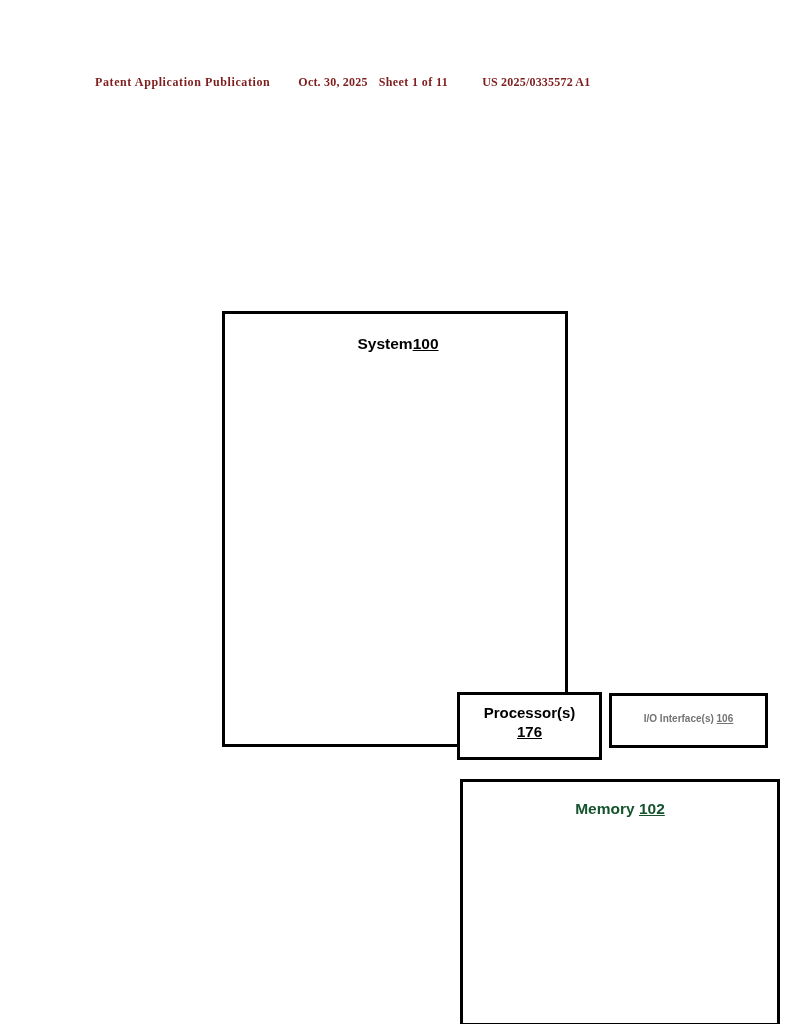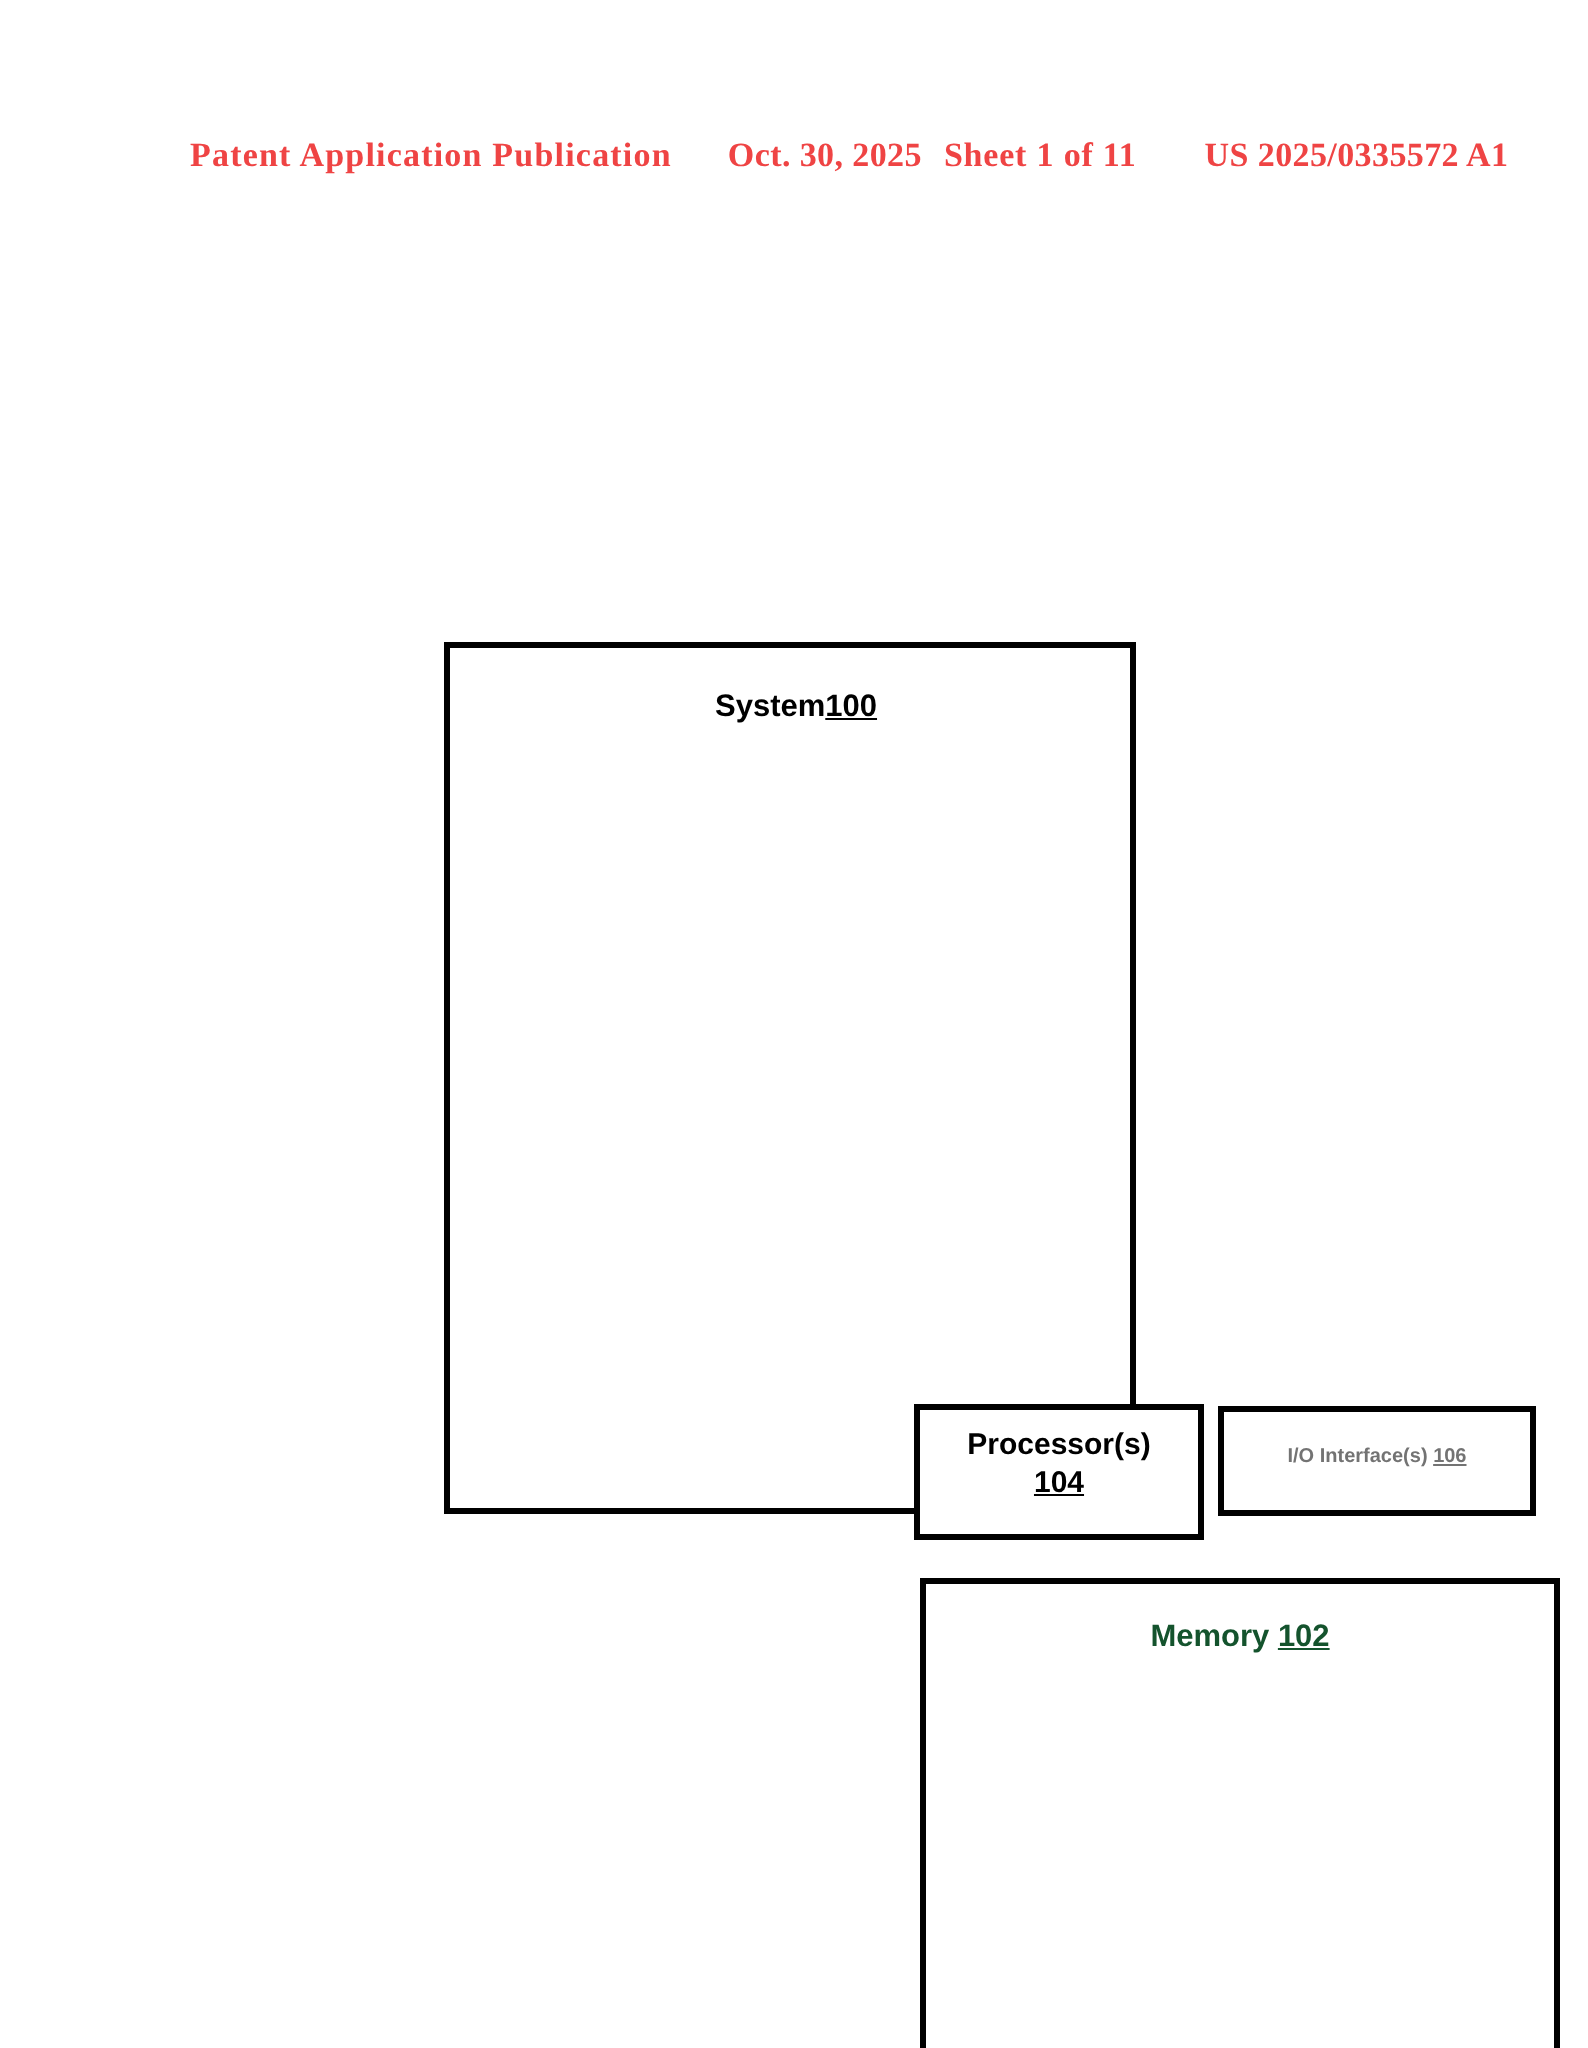--- a/index.html
+++ b/index.html
@@ -17,25 +17,25 @@
 
   
   .pub-header {
     position: absolute;
     top: 68px;
     left: 95px;
     width: 604px;
     height: 22px;
     font-family: "Liberation Serif", serif;
     font-weight: bold;
-    font-size: 17px;
-    color: #ef4444;
+    font-size: 12px;
+    color: #7f1d1d;
     white-space: nowrap;
     display: flex;
-    align-items: flex-start;
+    align-items: flex-end;
   }
   .pub-header .seg-title {
     letter-spacing: 0.6px;
   }
   .pub-header .seg-date {
     margin-left: 28px;
     letter-spacing: 0.2px;
   }
   .pub-header .seg-sheet {
     margin-left: 11px;
@@ -58,21 +58,21 @@
   .box {
     position: absolute;
     box-sizing: border-box;
     background: #ffffff;
     border: 3px solid #000000;
   }
 
   
   .system-box {
     left: 222px;
-    top: 321px;
+    top: 311px;
     width: 346px;
     height: 436px;
     text-decoration: underline;
   }
 
   .system-title {
     position: absolute;
     left: 0;
     top: 20px;
     width: 346px;
@@ -177,21 +177,21 @@
 
   <div class="box system-box">
 
     <div class="system-title">
       <span>System</span><span class="u">100</span>
     </div>
 
     <div class="box processor-box">
       <div class="processor-label">
         <span>Processor(s)</span>
-        <span class="num u">104</span>
+        <span class="num u">176</span>
       </div>
     </div>
 
     <div class="box io-box">
       <div class="io-label">
         <span>I/O Interface(s)</span>
         <span class="u">106</span>
       </div>
     </div>
 

